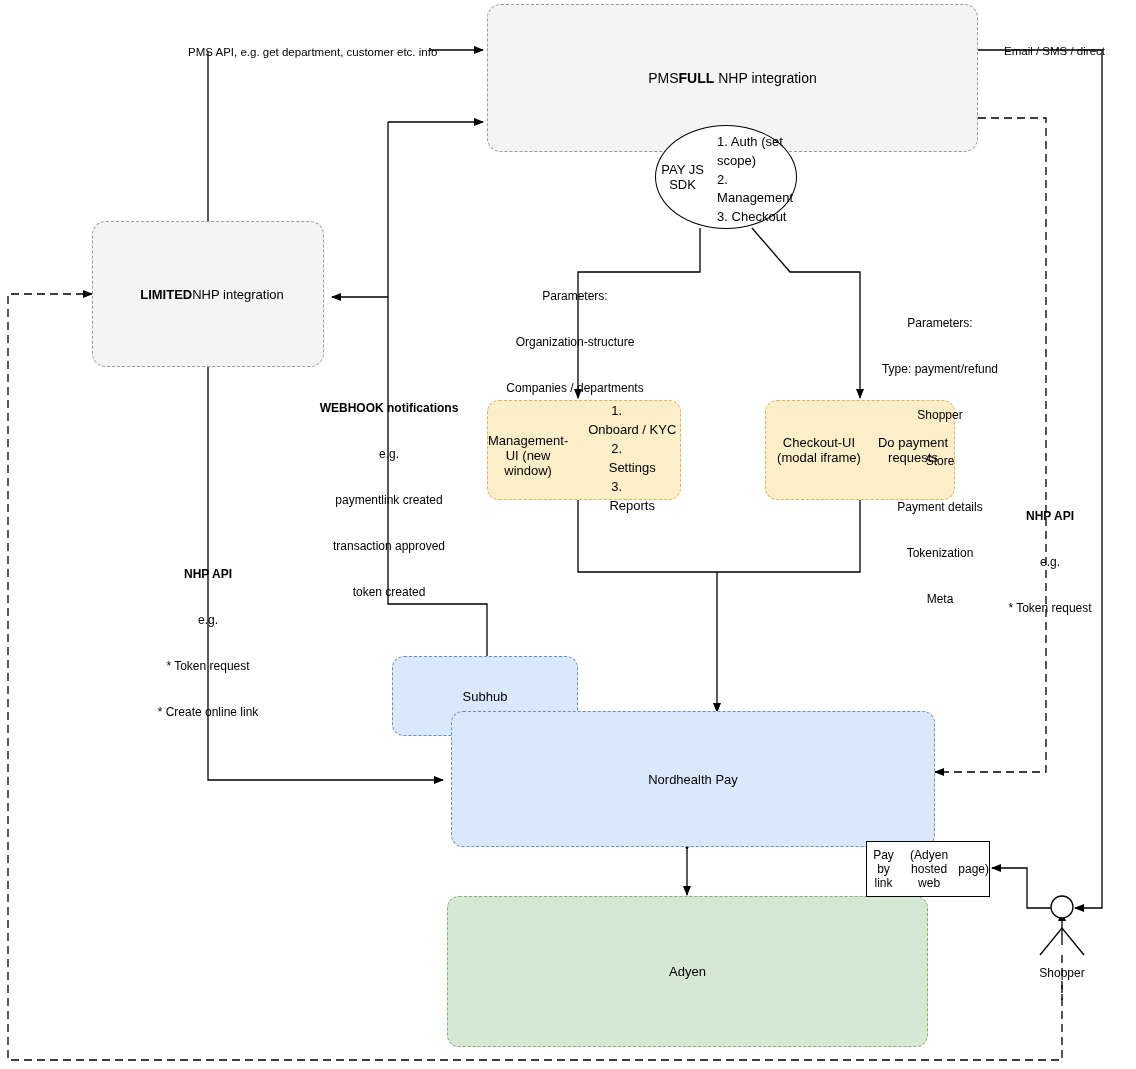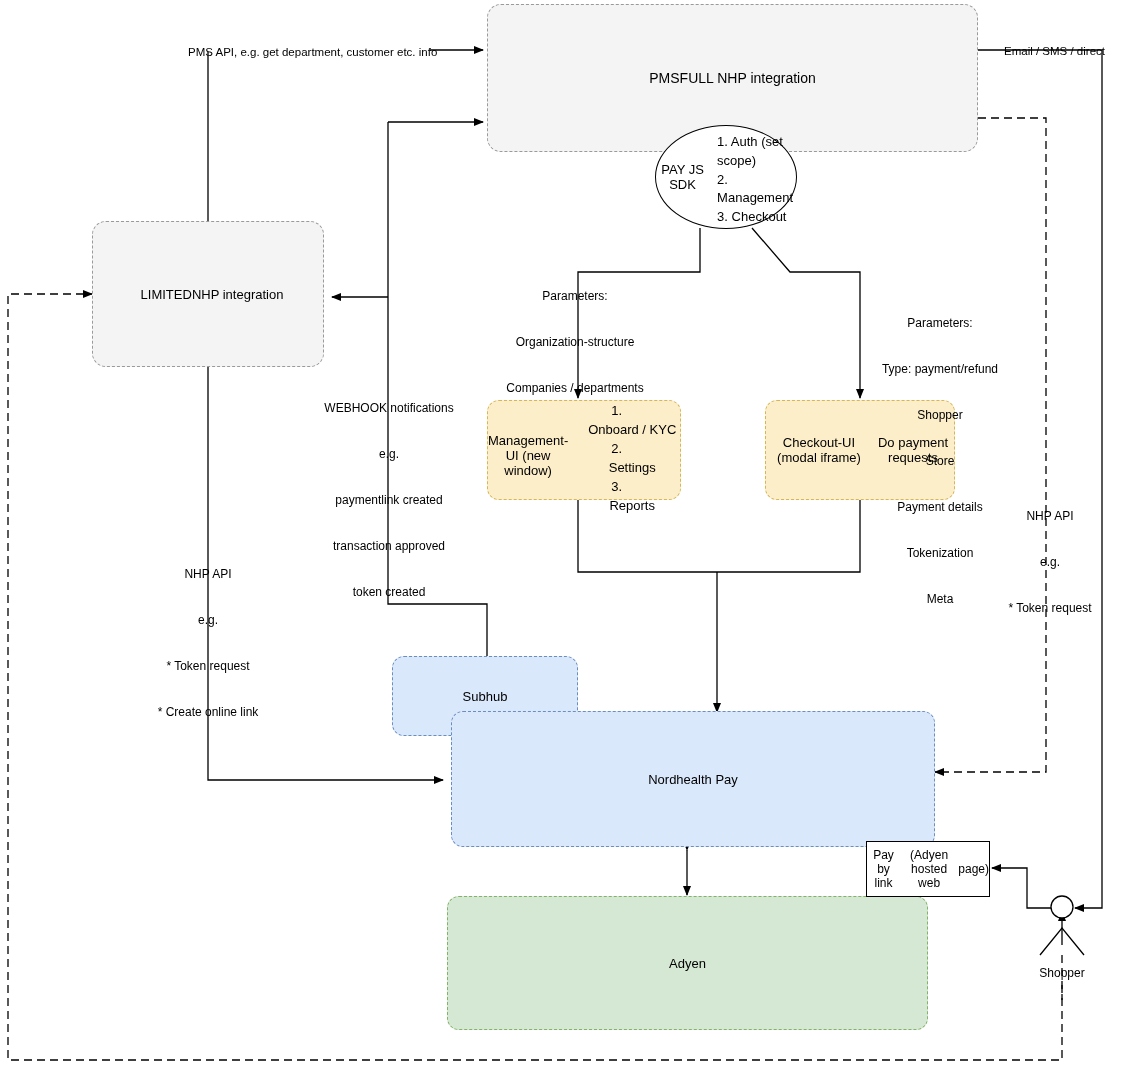--- a/index.html
+++ b/index.html
@@ -2,21 +2,21 @@
 <html><head>
 <meta charset="utf-8">
 <style>
   html,body{margin:0;padding:0;background:#ffffff;}
   body{width:1136px;height:1069px;font-family:"Liberation Sans",sans-serif;color:#000;}
   #stage{position:relative;width:1136px;height:1069px;overflow:hidden;background:#fff;}
   svg#wires{position:absolute;left:0;top:0;width:1136px;height:1069px;}
   .node{position:absolute;box-sizing:border-box;display:flex;
         align-items:center;justify-content:center;text-align:center;}
   .lbl{position:absolute;text-align:center;line-height:1.28;white-space:pre;}
-  .b{font-weight:normal;}
+  .b{font-weight:bold;}
   .gray-box{background:#f4f4f4;border:1.4px dashed #9a9a9a;border-radius:14px;}
   .yellow-box{background:#fdeeca;border:1.4px dashed #d6b656;border-radius:12px;}
   .blue-box{background:#dae8fc;border:1.4px dashed #6c8ebf;border-radius:12px;}
   .green-box{background:#d5e8d4;border:1.4px dashed #82b366;border-radius:12px;}
   .white-box{background:#ffffff;border:1.4px solid #000;border-radius:0;}
   .ellipse{background:#ffffff;border:1.4px solid #000;border-radius:50%;}
   .t14{font-size:14px;}
   .t13{font-size:13px;}
   .t12{font-size:12px;}
   .t115{font-size:11.5px;}
@@ -114,21 +114,21 @@
   </div>
 
   <div class="node blue-box" style="left:392px;top:656px;width:186px;height:80px;">
     <div class="t13">Subhub</div>
   </div>
 
   <div class="node blue-box" style="left:451px;top:711px;width:484px;height:136px;">
     <div class="t13">Nordhealth Pay</div>
   </div>
 
-  <div class="node green-box" style="left:447px;top:896px;width:481px;height:134px;">
+  <div class="node green-box" style="left:447px;top:896px;width:481px;height:151px;">
     <div class="t13">Adyen</div>
   </div>
 
   <div class="node white-box" style="left:866px;top:841px;width:124px;height:56px;">
     <div class="t12">Pay by link</div>
     <div class="t12">(Adyen hosted web</div>
     <div class="t12">page)</div>
   </div>
 
   <div class="lbl t12" style="left:1022px;top:966px;width:80px;">Shopper</div>

